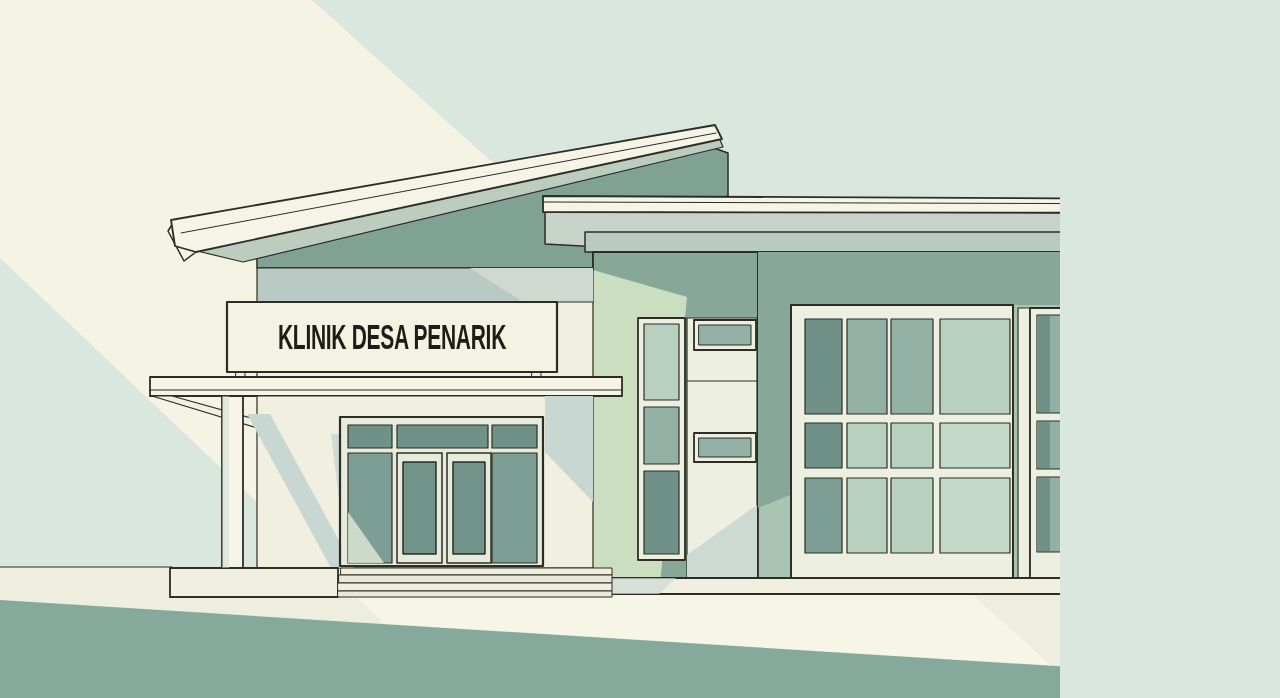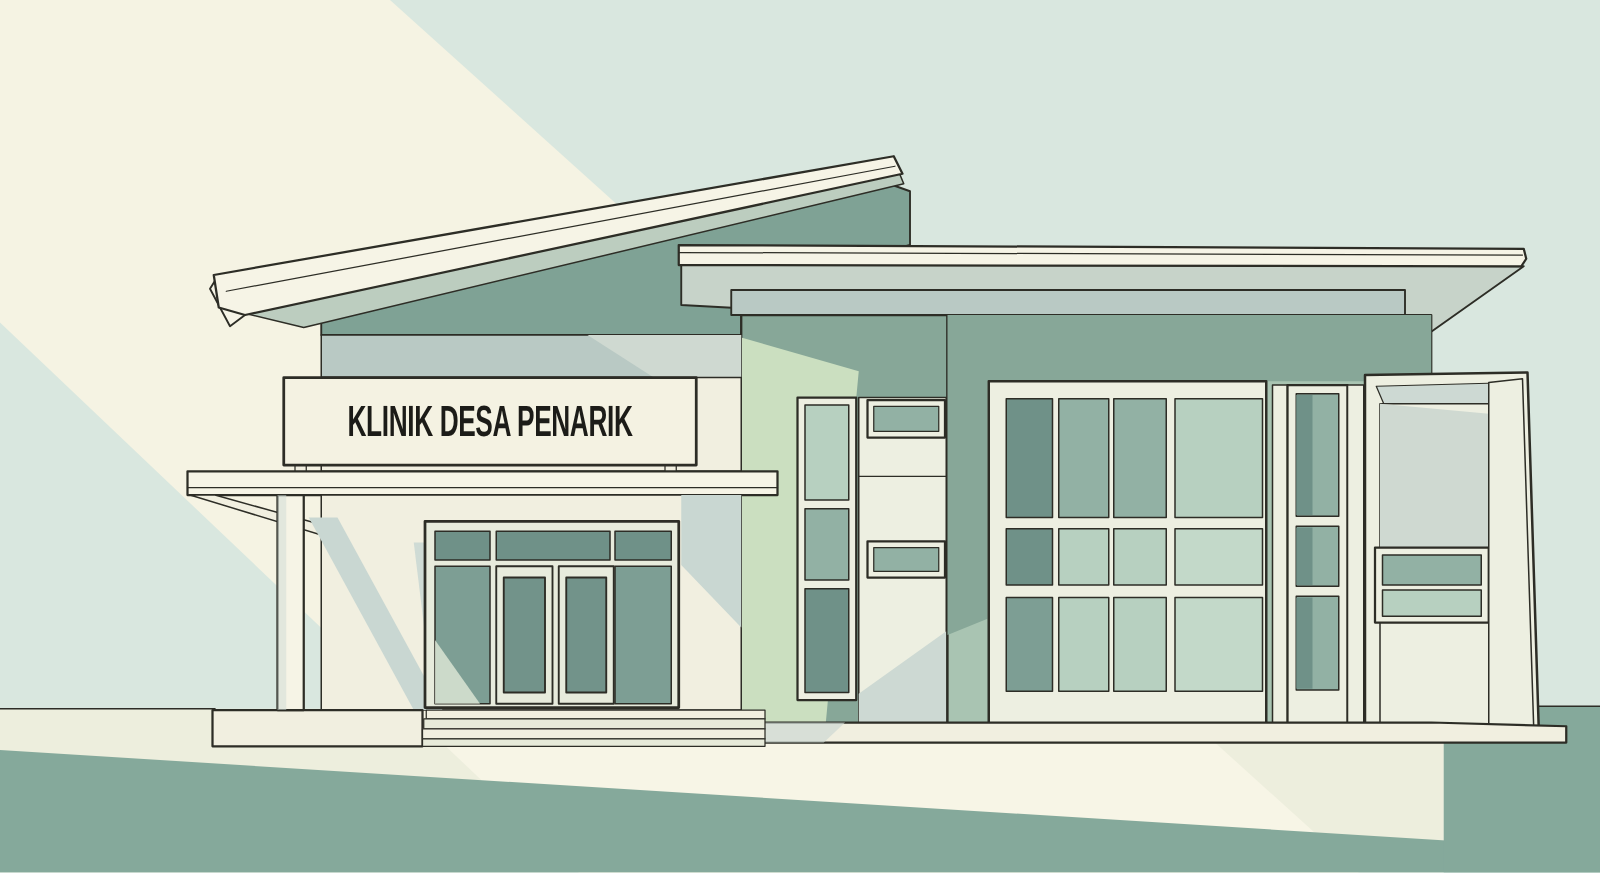--- a/index.html
+++ b/index.html
@@ -1,16 +1,16 @@
 <!DOCTYPE html>
 <html style="--sky: #d9e7df; --light_beam: #f5f3e3; --light_beam_bright: #f7f5e6; --walkway: #edeedd; --lawn: #85a99b; --roof_fascia: #f6f4e6; --roof_underside: #c7d3c9; --roof_wedge: #bccdbf; --parapet_blue: #b9c9c4; --parapet_blue_light: #cfd9d1; --wall_dark_sage: #87a798; --wall_darker_sage: #7fa295; --wall_mid_sage: #a9c4b2; --wall_lit_green: #cbdfc0; --wall_cream: #f1efe0; --frame_white: #edefe1; --frame_shadow: #cdd9d3; --shadow_blue: #c9d7d2; --sign_bg: #f4f2e2; --sign_text: #1c1c18; --door_frame: #e7ebdc; --door_glass: #72938a; --glass_dark: #6f9188; --glass_teal: #7d9e94; --glass_mid: #92b1a4; --glass_light: #b7d0c0; --glass_lighter: #c3d9c9; --glass_lit: #e0e8d7; --step_mid: #e7ead9; --outline: #2d2d26;"><head>
 <meta charset="utf-8">
 <style>
   html,body{margin:0;padding:0;background:#d9e7df;}
-  .stage{width:1280px;height:698px;overflow:hidden;position:relative;}
+  .stage{width:1060px;height:698px;overflow:hidden;position:relative;}
   svg{display:block;}
   
   .s  {stroke:var(--outline);stroke-linejoin:round;stroke-linecap:round;}.w1{stroke-width:1}.w12{stroke-width:1.2}.w15{stroke-width:1.5}
   .w18{stroke-width:1.8}.w2{stroke-width:2}.w22{stroke-width:2.2}
   .ln {fill:none;}
   
   .f-sky{fill:var(--sky)} .f-beam{fill:var(--light_beam)} .f-beamlight{fill:var(--light_beam_bright)}
   .f-walkway{fill:var(--walkway)} .f-lawn{fill:var(--lawn)}
   .f-fascia{fill:var(--roof_fascia)} .f-underside{fill:var(--roof_underside)} .f-wedge{fill:var(--roof_wedge)}
   .f-band{fill:var(--parapet_blue)} .f-bandlight{fill:var(--parapet_blue_light)}

